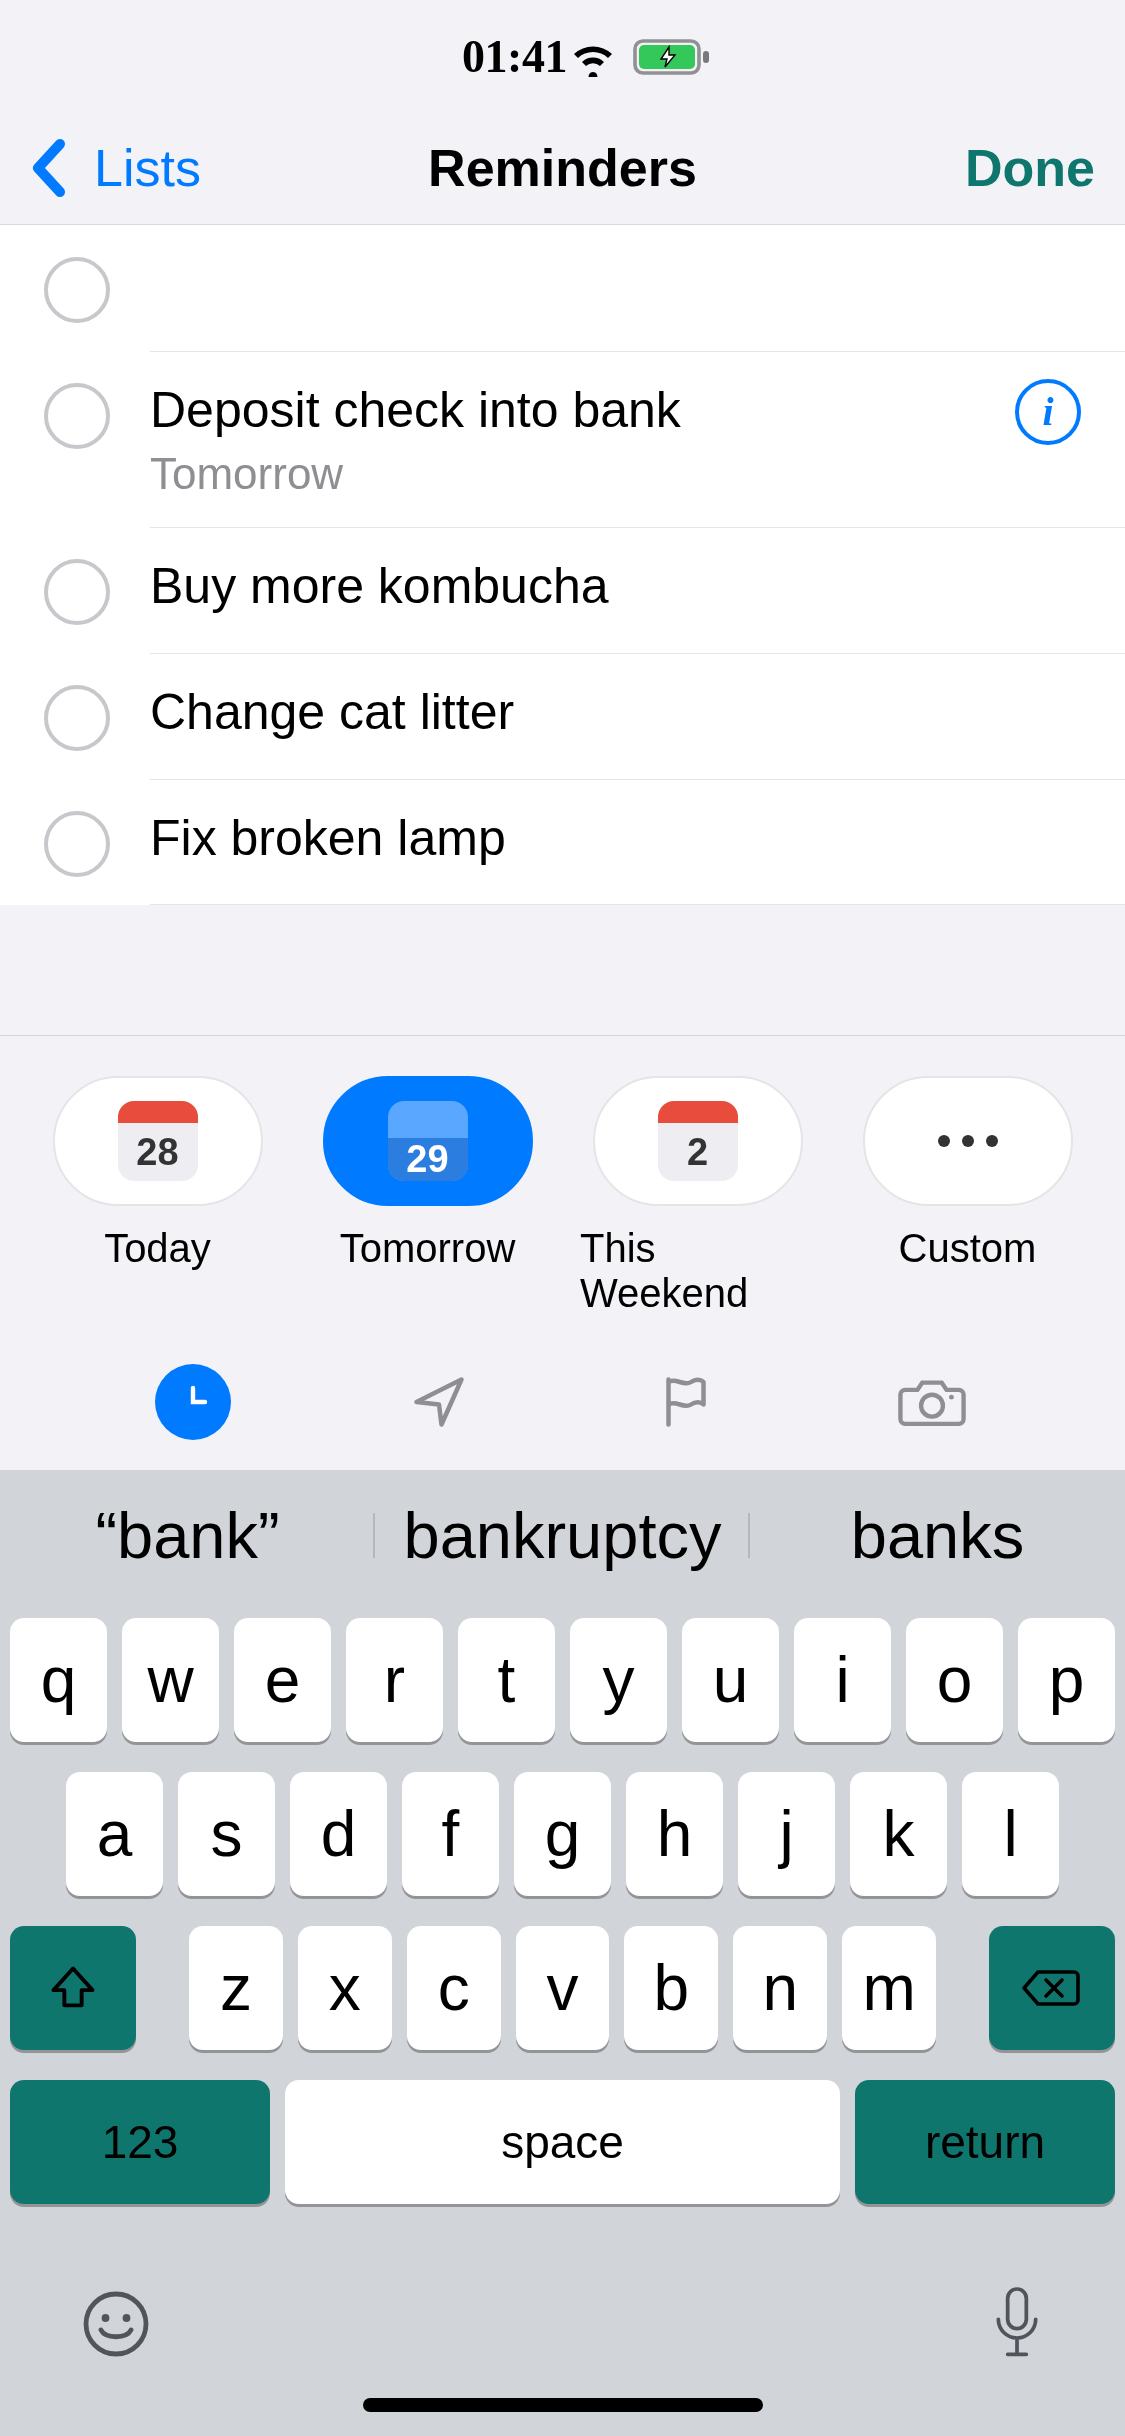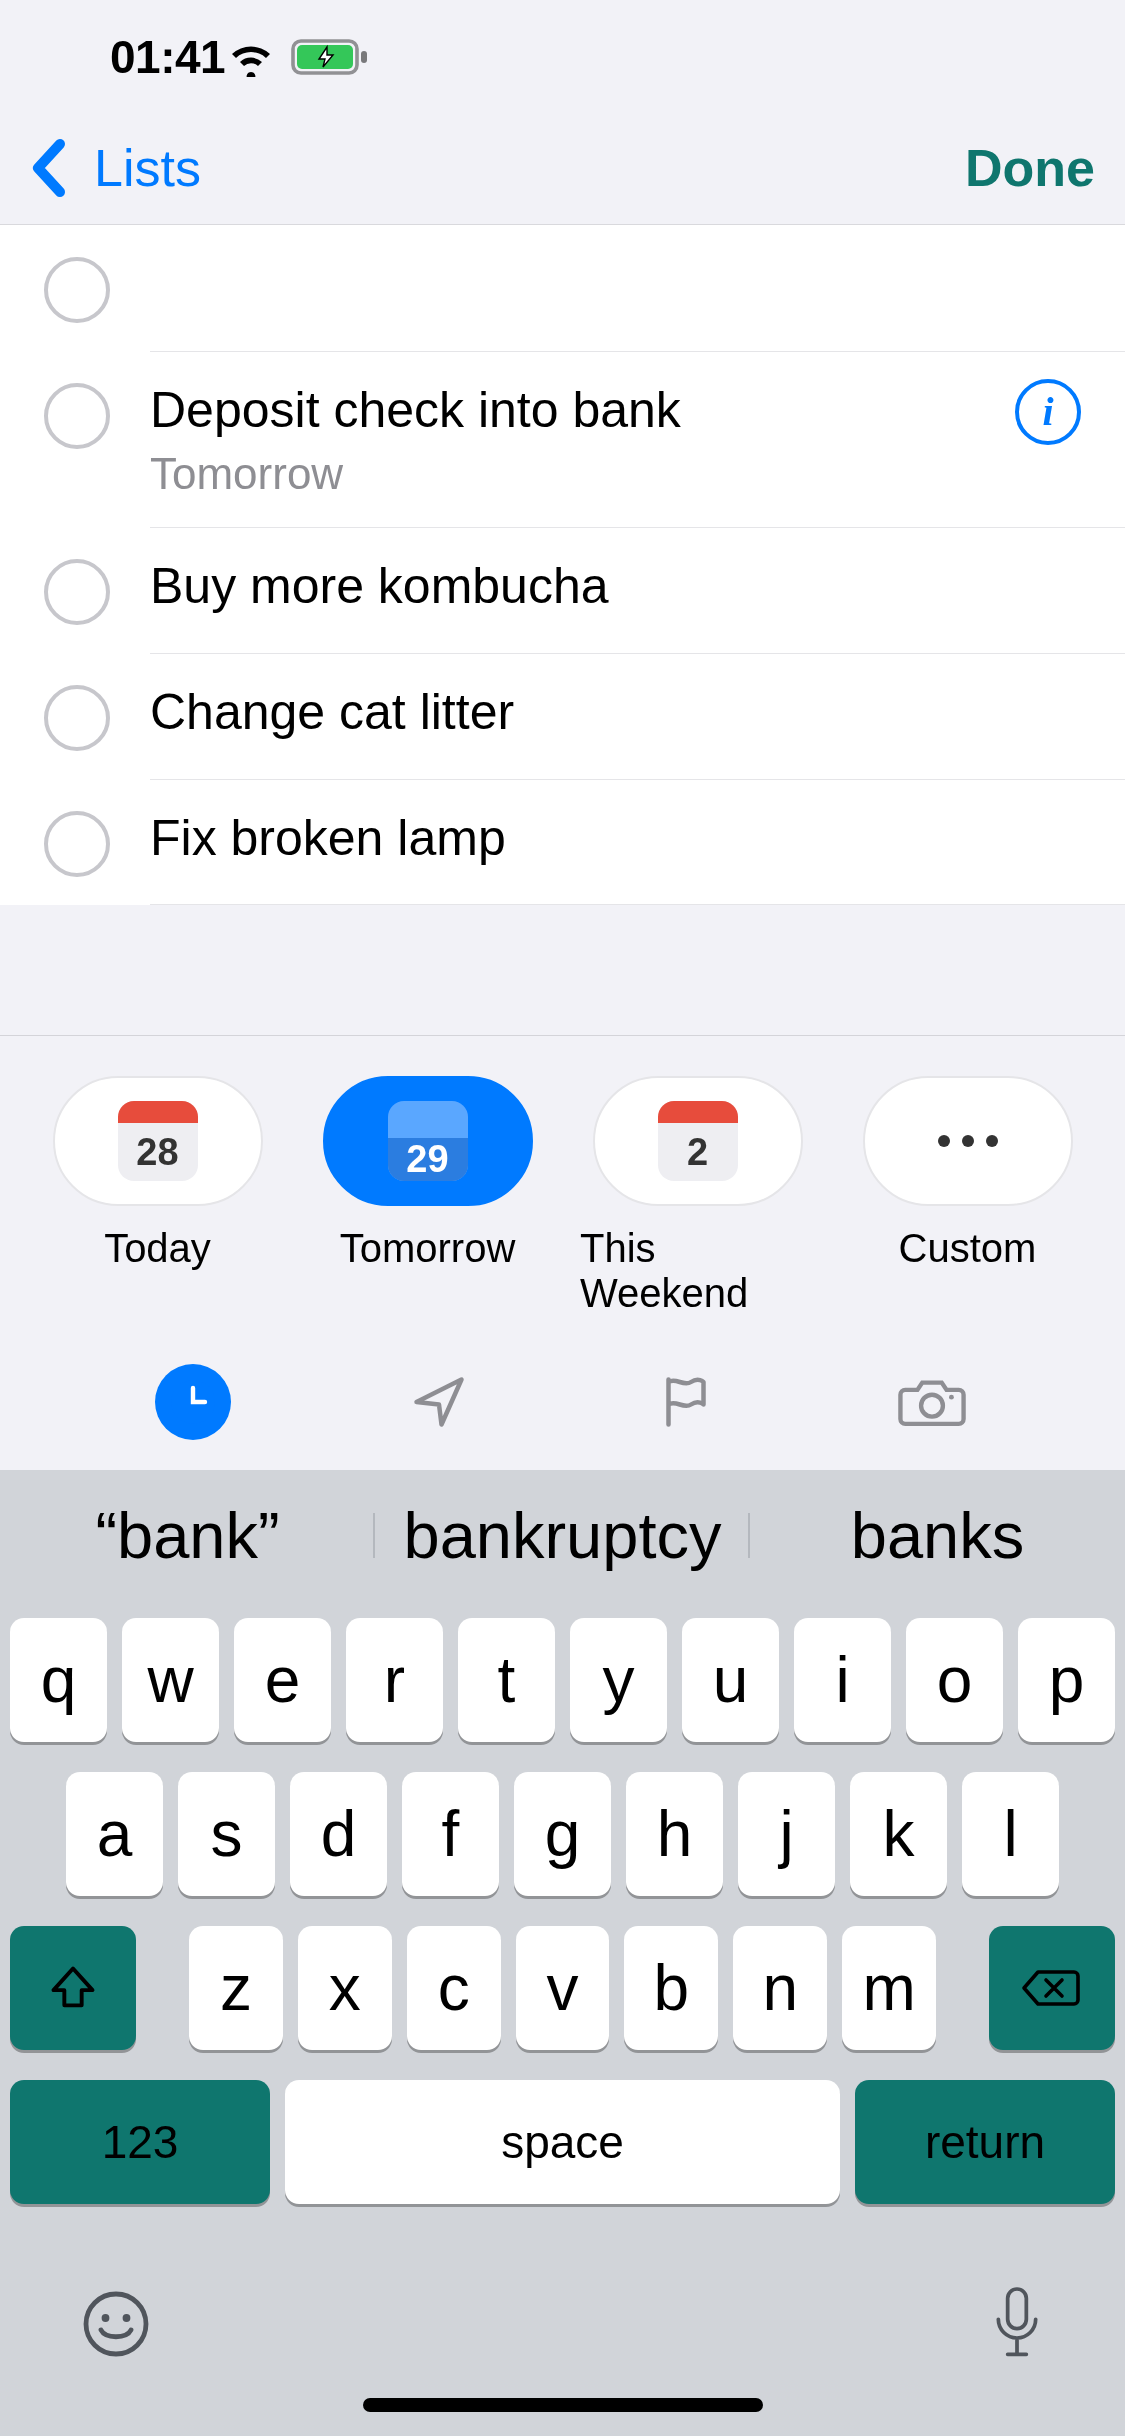--- a/index.html
+++ b/index.html
@@ -1,19 +1,19 @@
 <!DOCTYPE html>
 <html><head>
 <meta charset="utf-8">
 <style>
   * { margin: 0; padding: 0; box-sizing: border-box; -webkit-font-smoothing: antialiased; }
   html, body { width: 1125px; height: 2436px; font-family: -apple-system, "SF Pro Text", "Helvetica Neue", Arial, sans-serif; background: #f2f2f7; overflow: hidden; }
   
   
-  .status-bar { height: 132px; display: flex; align-items: center; justify-content: flex-start; padding: 0 60px 0 110px; }
+  .status-bar { height: 132px; display: flex; align-items: center; justify-content: center; padding: 0 60px 0 110px; font-family: Liberation Serif, serif; }
   .status-time { font-size: 46px; font-weight: 600; letter-spacing: -0.5px; }
   .status-icons { display: flex; align-items: center; gap: 14px; }
   
   
   .nav-bar { height: 130px; display: flex; align-items: center; justify-content: space-between; padding: 0 30px; border-bottom: 1px solid rgba(0,0,0,0.1); }
   .nav-back { display: flex; align-items: center; color: #007aff; font-size: 52px; cursor: pointer; }
   .nav-title { font-size: 52px; font-weight: 600; position: absolute; left: 50%; transform: translateX(-50%); }
   .nav-done { color: #0f766e; font-size: 52px; font-weight: 600; cursor: pointer; }
   
   
@@ -92,20 +92,21 @@
     </div>
   </div>
 
   <div class="nav-bar">
     <div class="nav-back">
       <svg width="40" height="60" viewBox="0 0 20 30">
           <path d="M15 3 L4 15 L15 27" stroke="#007aff" stroke-width="5" fill="none" stroke-linecap="round" stroke-linejoin="round"></path>
         </svg>
       <span style="margin-left:24px;">Lists</span>
     </div>
+    <div class="nav-title">Reminders</div>
     <div class="nav-done">Done</div>
   </div>
 
   <div class="reminders-list">
     <div class="reminder-item">
       <div class="reminder-radio"></div>
     </div>
     <div class="reminder-item">
       <div class="reminder-radio"></div>
       <div class="reminder-content">

